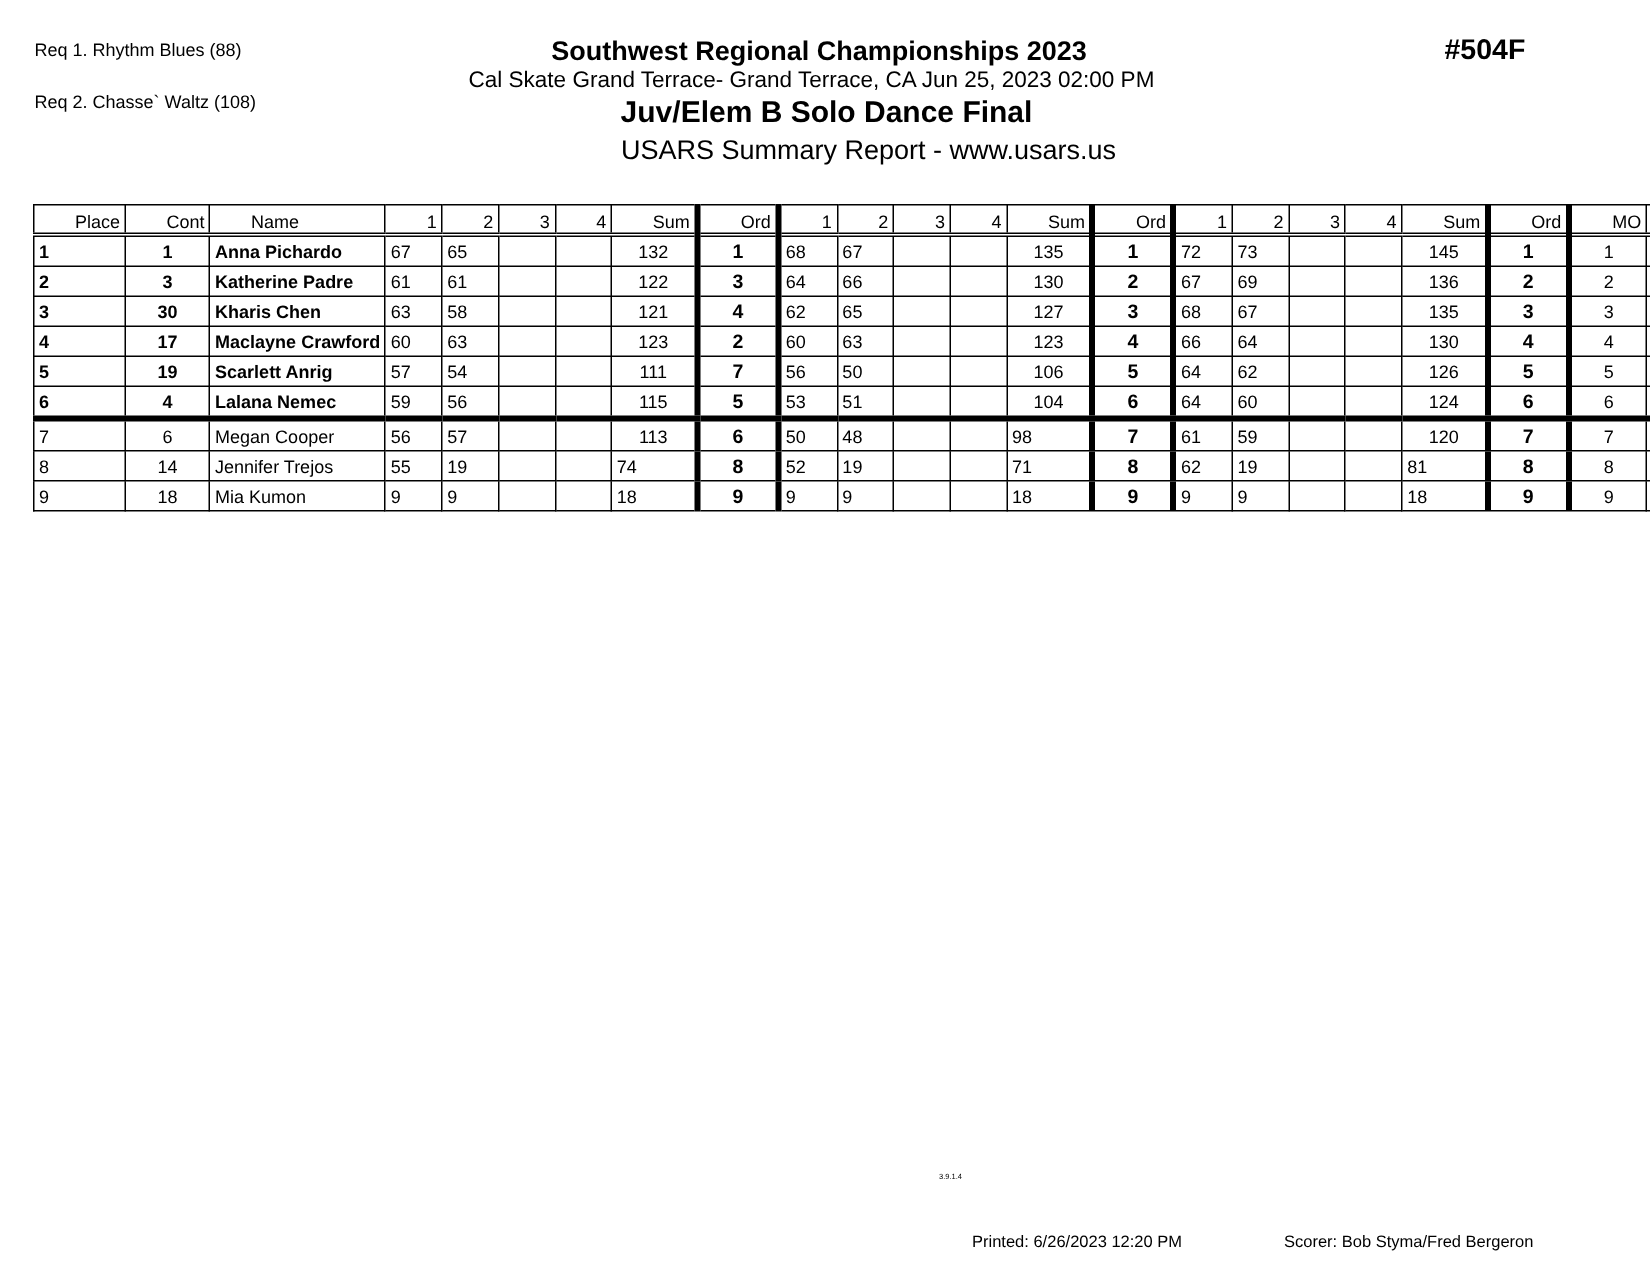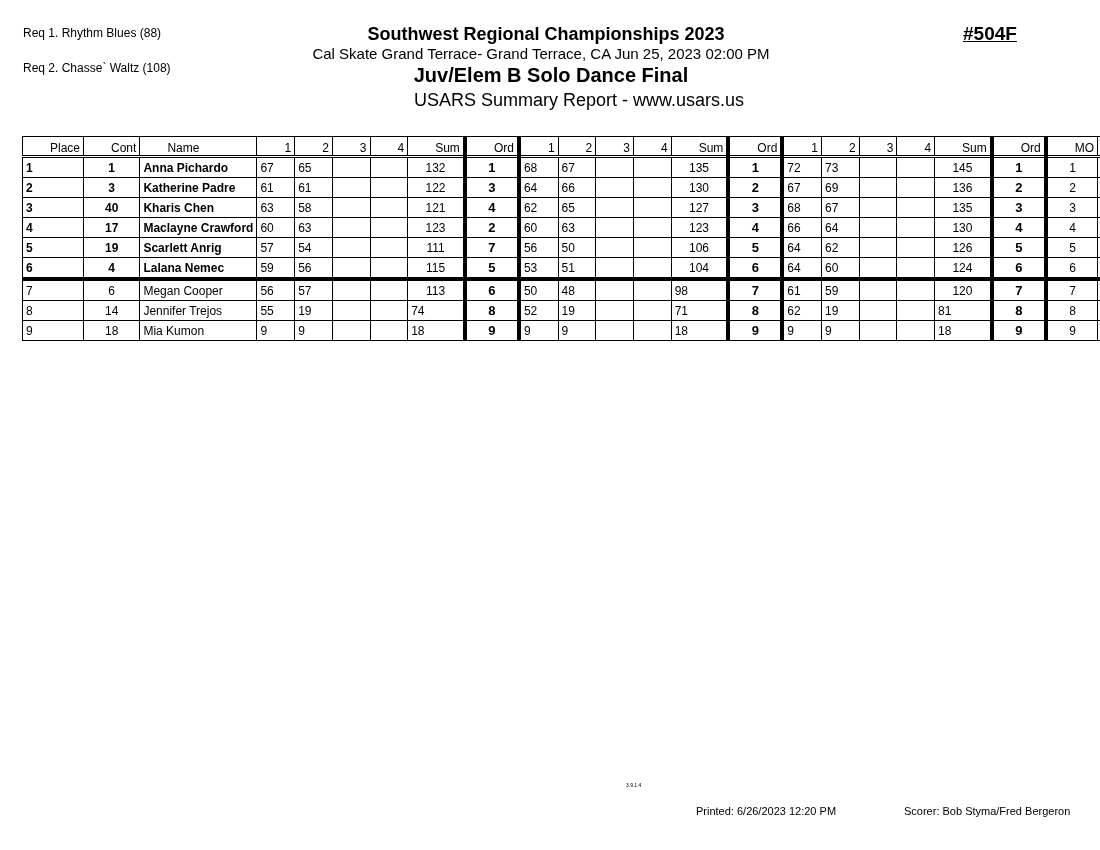--- a/index.html
+++ b/index.html
@@ -4,33 +4,33 @@
 <style>
   html, body { margin:0; padding:0; background:#ffffff; }
   body { width:1100px; height:850px; position:relative; font-family:"Liberation Sans", sans-serif; color:#000; overflow:hidden; }
   .req { position:absolute; left:23px; font-size:12px; line-height:15px; }
   .req1 { top:26px; } .req2 { top:41px;margin-top:20px; }
   .hdr { position:absolute; left:0; width:1100px; text-align:center; }
   .title { top:24px; font-size:18px; font-weight:bold; left:-4px; }
   .subtitle { top:45px; font-size:15px; left:-9px; }
   .event { top:64px; font-size:20px; font-weight:bold; left:1px; }
   .report { top:90px; font-size:18px; left:1px;padding-left:28px; }
-  .evnum { position:absolute; left:963px; top:23px; font-size:19px; font-weight:bold;text-decoration:underline; }
+  .evnum { position:absolute; left:963px; top:23px; font-size:19px; font-weight:bold; }
   table.res { position:absolute; left:22px; top:136px; border-collapse:collapse; font-size:12px; }
   table.res td { border:1px solid #000; padding:0 3px; height:19px; white-space:nowrap; }
   table.res td.nob { border:none; }
   tr.judges td { height:19px; vertical-align:top; padding-top:1px; }
   tr.colhead td { height:18px; vertical-align:bottom; border-bottom:3px double #000;padding-left:27px; }
   .c { text-align:center; } .r { text-align:center; } .l { text-align:left; }
   .tl { border-left:4px solid #000 !important; }
   tr.cut td { border-bottom:4px solid #000; }
   tr.top td { font-weight:bold; }
   tr.top td.sc { font-weight:normal; }
   td.ord { font-weight:bold; font-size:13px; }
-  .footer { position:absolute; top:805px; font-size:11px;margin-left:48px; }
+  .footer { position:absolute; top:822px; font-size:11px; }
   .ver { position:absolute; left:626px; top:782px; font-size:5px; }
   .printed { left:648px; }
   .scorer { left:856px; }
 </style>
 </head>
 <body>
 
 <div class="req req1">Req  1.  Rhythm Blues (88)</div>
 <div class="req req2">Req  2.  Chasse` Waltz (108)</div>
 <div class="hdr title">Southwest Regional Championships 2023</div>
@@ -146,21 +146,21 @@
         <td class="l sc"></td>
         <td class="r sc">136</td>
         <td class="c ord tl">2</td>
         <td class="c tl sc">2</td>
         <td class="c sc"></td>
         <td class="r sc">1</td>
         <td class="r sc">6</td>
       </tr>
       <tr class="top">
         <td class="l">3</td>
-        <td class="c">40</td>
+        <td class="c">30</td>
         <td class="l">Kharis Chen</td>
         <td class="l sc">63</td>
         <td class="l sc">58</td>
         <td class="l sc"></td>
         <td class="l sc"></td>
         <td class="r sc">121</td>
         <td class="c ord tl">4</td>
         <td class="l sc tl">62</td>
         <td class="l sc">65</td>
         <td class="l sc"></td>

